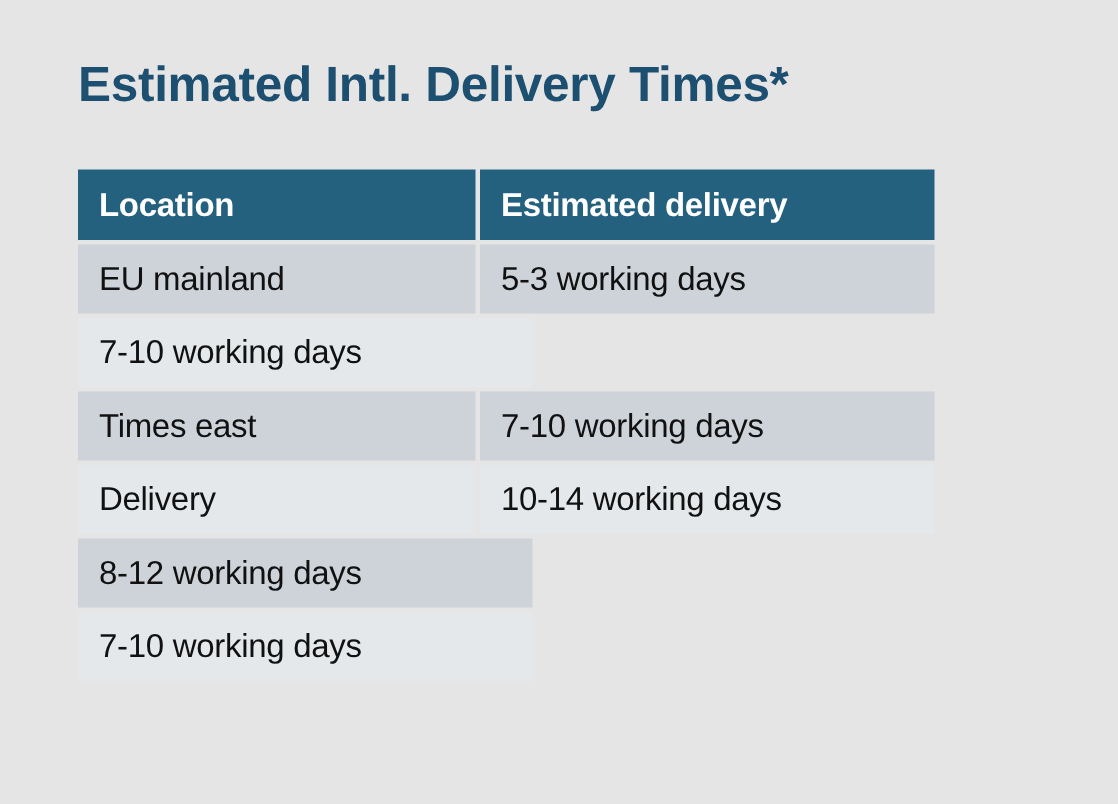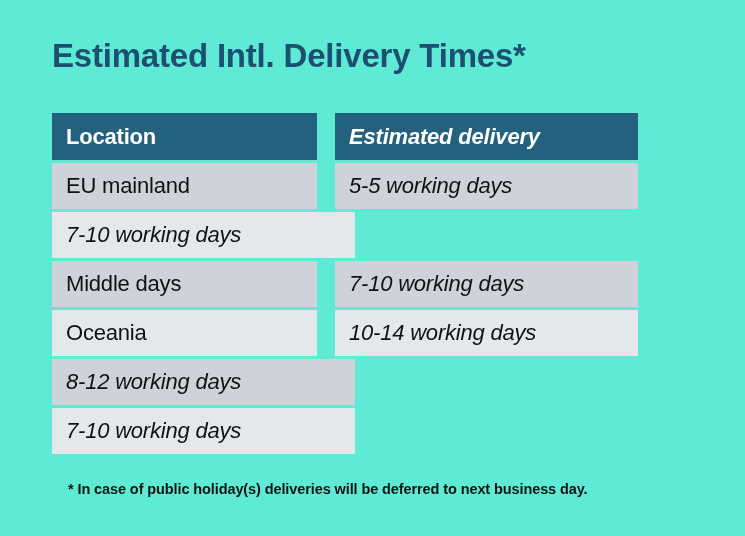--- a/index.html
+++ b/index.html
@@ -11,21 +11,21 @@
     width: 745px;
     height: 536px;
     background: #ffffff;
     font-family: "Liberation Sans", sans-serif;
     overflow: hidden;
   }
   .page {
     position: relative;
     width: 745px;
     height: 536px;
-    background: #5eead4;
+    background: #e5e5e5;
   }
 
   
   .page-title {
     position: absolute;
     left: 52px;
     top: 36px;
     font-size: 33px;
     line-height: 40px;
     font-weight: 600;
@@ -53,25 +53,24 @@
     box-sizing: border-box;
     display: flex;
     align-items: center;
     padding-left: 14px;
     padding-right: 8px;
     overflow: hidden;
     white-space: nowrap;
   }
   .col-location {
     width: 265px;
-    margin-right: 18px;
+    margin-right: 3px;
   }
   .col-delivery {
     width: 303px;
-    font-style: italic;
   }
 
   
   .t-row.header .t-cell {
     height: 47px;
     background: #24617f;
     color: #ffffff;
     font-size: 22px;
     font-weight: bold;
     letter-spacing: -0.2px;
@@ -114,42 +113,41 @@
 
   <div class="delivery-table">
 
     <div class="t-row header">
       <div class="t-cell col-location">Location</div>
       <div class="t-cell col-delivery">Estimated delivery</div>
     </div>
 
     <div class="t-row body odd">
       <div class="t-cell col-location">EU mainland</div>
-      <div class="t-cell col-delivery">5-5 working days</div>
+      <div class="t-cell col-delivery">5-3 working days</div>
     </div>
 
     <div class="t-row body even">
       <div class="t-cell col-delivery">7-10 working days</div>
     </div>
 
     <div class="t-row body odd">
-      <div class="t-cell col-location">Middle days</div>
+      <div class="t-cell col-location">Times east</div>
       <div class="t-cell col-delivery">7-10 working days</div>
     </div>
 
     <div class="t-row body even">
-      <div class="t-cell col-location">Oceania</div>
+      <div class="t-cell col-location">Delivery</div>
       <div class="t-cell col-delivery">10-14 working days</div>
     </div>
 
     <div class="t-row body odd">
       <div class="t-cell col-delivery">8-12 working days</div>
     </div>
 
     <div class="t-row body even">
       <div class="t-cell col-delivery">7-10 working days</div>
     </div>
 
   </div>
 
-  <div class="footnote">* In case of public holiday(s) deliveries will be deferred to next business day.</div>
 
 </div>
 
 </body></html>

